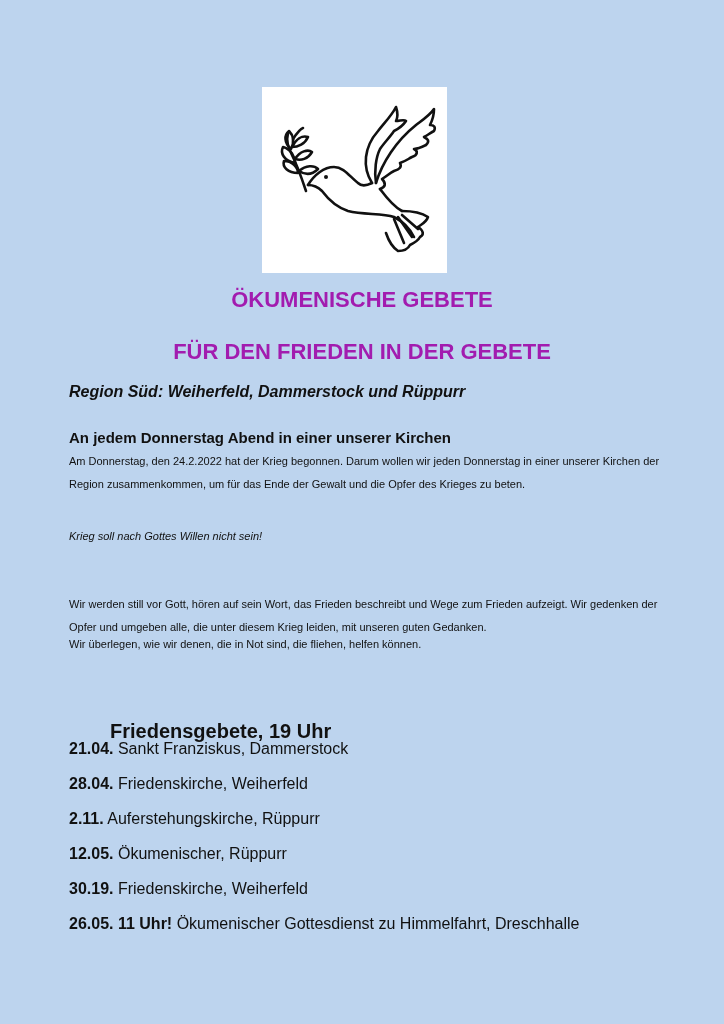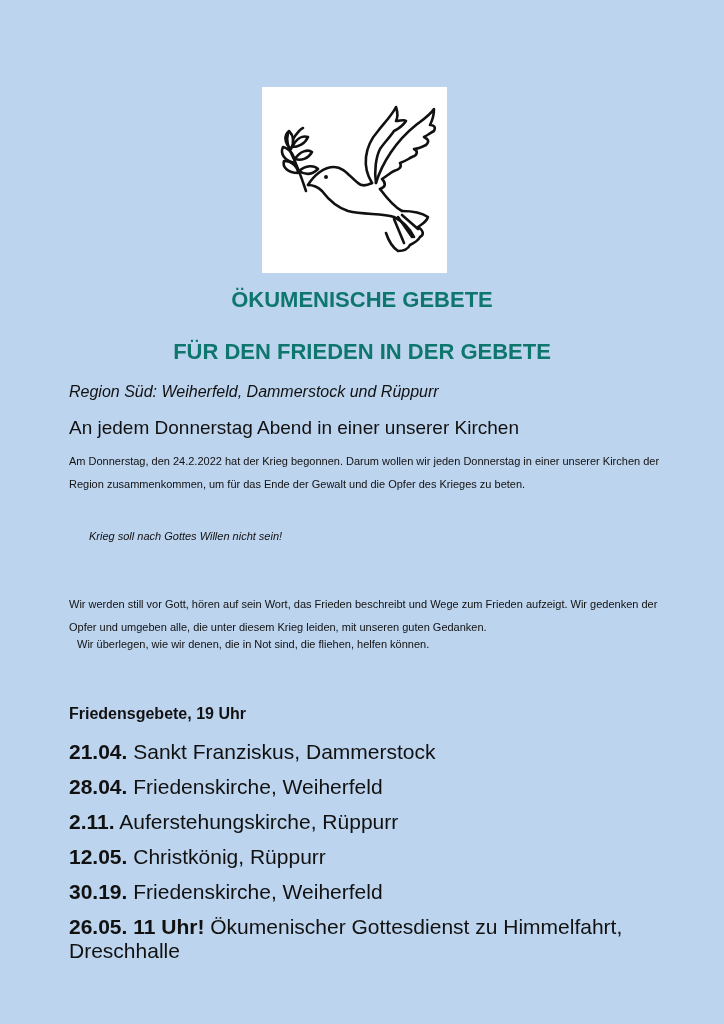--- a/index.html
+++ b/index.html
@@ -18,34 +18,34 @@
     background: #ffffff;
   }
   .logo-box svg { width: 100%; height: 100%; display: block; }
   .title {
     position: absolute;
     left: 0; width: 724px;
     text-align: center;
     font-weight: bold;
     font-size: 22px;
     letter-spacing: 0px;
-    color: #0f766e;
+    color: #a21caf;
   }
   .t1 { top: 287px; }
   .t2 { top: 339px; }
   .block { position: absolute; left: 69px; width: 600px; }
-  .region { top: 383px; font-style: italic; font-size: 16px; }
-  .subhead { top: 417px; font-weight: normal; font-size: 19px; }
+  .region { top: 383px; font-style: italic; font-size: 16px; font-weight: bold; }
+  .subhead { top: 429px; font-weight: bold; font-size: 15px; }
   .para { font-size: 11px; line-height: 22.5px; }
   .p1 { top: 450px; }
-  .p2 { top: 525px; font-style: italic; margin-left: 20px; }
+  .p2 { top: 525px; font-style: italic; }
   .p3 { top: 557px; margin-top: 36px; }
-  .p4 { top: 633px; margin-left: 8px; }
-  .sched-head { top: 705px; font-weight: bold; font-size: 16px; }
-  .sched-row { font-size: 21px; }
+  .p4 { top: 633px; }
+  .sched-head { top: 720px; font-weight: bold; font-size: 20px; margin-left: 41px; }
+  .sched-row { font-size: 16px; }
   .sched-row b { font-weight: bold; }
 </style>
 </head>
 <body>
 
 <div class="logo-box">
   <svg viewBox="0 0 185 186" fill="none" stroke="#111" stroke-width="2.6" stroke-linecap="round" stroke-linejoin="round">
 
     <path d="M44 104 C40 92 36 80 30 68 C26 60 24 54 26 46"></path>
 
@@ -94,21 +94,21 @@
 <div class="block sched-row" style="top:775px">
   <b>28.04.</b>
   <span>Friedenskirche, Weiherfeld</span>
 </div>
 <div class="block sched-row" style="top:810px">
   <b>2.11.</b>
   <span>Auferstehungskirche, Rüppurr</span>
 </div>
 <div class="block sched-row" style="top:845px">
   <b>12.05.</b>
-  <span>Christkönig, Rüppurr</span>
+  <span>Ökumenischer, Rüppurr</span>
 </div>
 <div class="block sched-row" style="top:880px">
   <b>30.19.</b>
   <span>Friedenskirche, Weiherfeld</span>
 </div>
 <div class="block sched-row" style="top:915px; width:640px">
   <b>26.05.</b>
   <b>11 Uhr!</b>
   <span>Ökumenischer Gottesdienst zu Himmelfahrt, Dreschhalle</span>
 </div>

